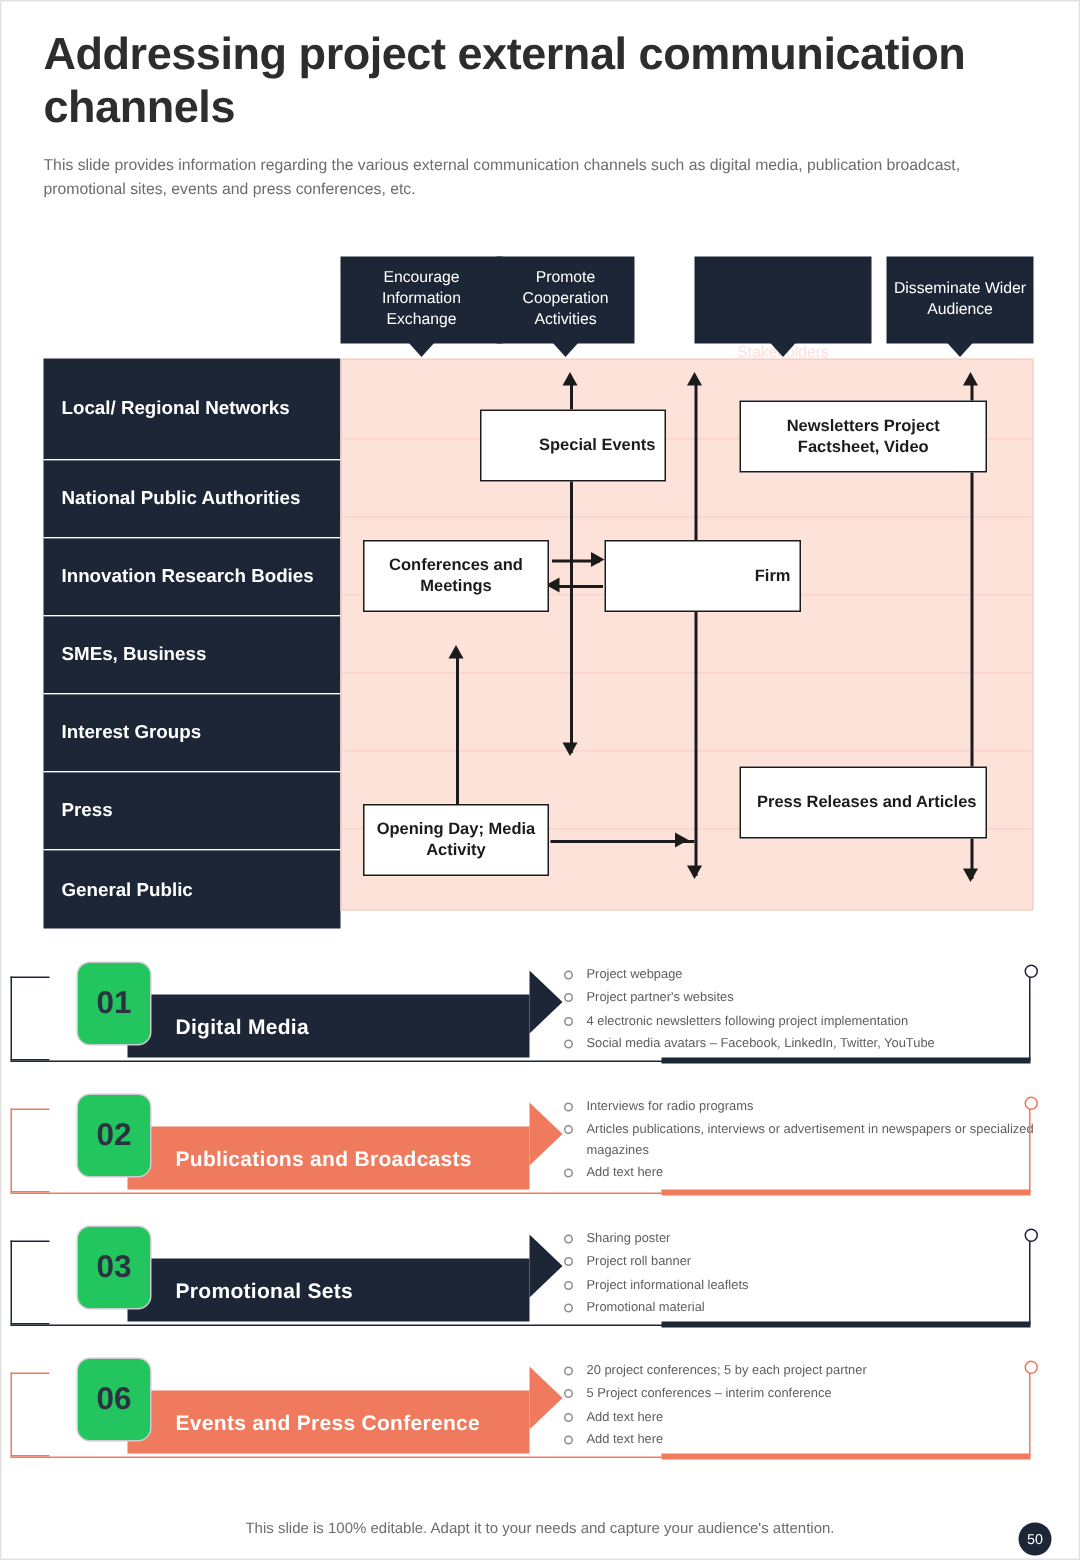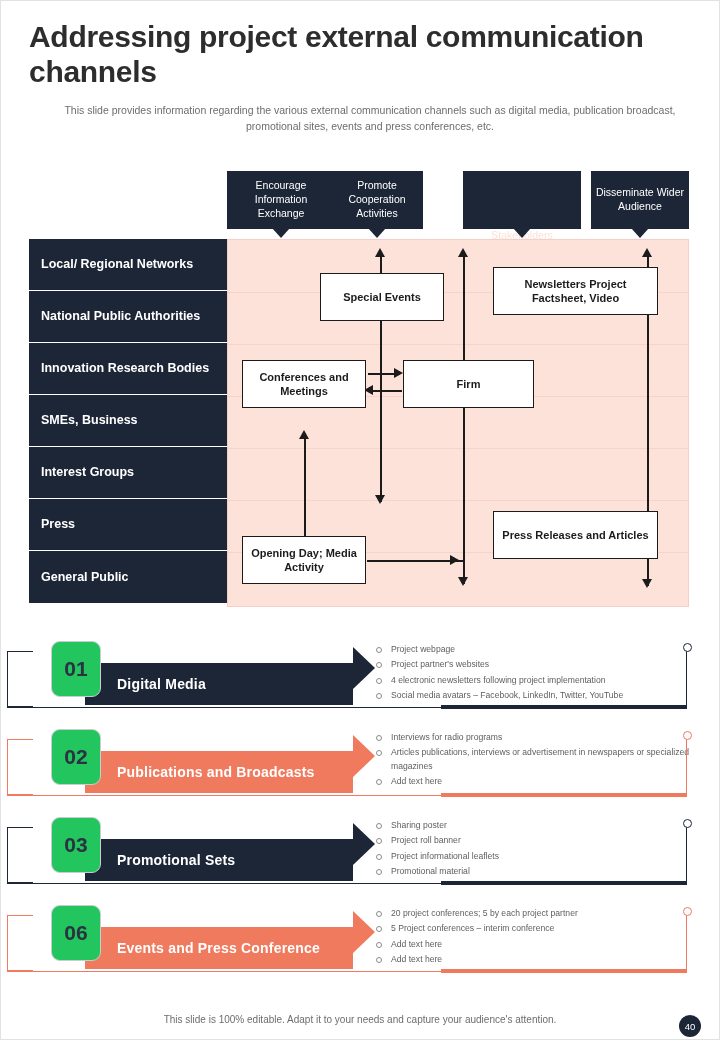--- a/index.html
+++ b/index.html
@@ -13,22 +13,22 @@
   }
   .slide{position:absolute;inset:0;border:1px solid #e2e2e2;box-sizing:border-box;}
 
   
   .title{
     position:absolute;left:28px;top:18px;width:640px;
     font-size:30px;line-height:1.18;font-weight:bold;
     color:#2d2d2d;letter-spacing:-0.3px;
   }
   .subtitle{
-    position:absolute;left:44px;top:102px;width:650px;
-    font-size:10.5px;line-height:1.5;color:#6d6d6d;text-align:center;
+    position:absolute;left:28px;top:102px;width:650px;
+    font-size:10.5px;line-height:1.5;color:#6d6d6d;
   }
 
   
   .objrow{position:absolute;left:226px;top:170px;width:462px;height:62px;}
   .objbox{
     position:absolute;top:0;height:58px;
     background:#1d2636;color:#ffffff;
     font-size:10.5px;line-height:1.32;
     display:flex;align-items:center;justify-content:center;
     text-align:center;padding:0 4px;box-sizing:border-box;
@@ -59,21 +59,21 @@
   }
 
   
   .canvas{
     position:absolute;left:226px;top:238px;width:462px;height:368px;
     background:#fde2da;border:1px solid #f3cfc5;box-sizing:border-box;
   }
   .gline{position:absolute;left:0;right:0;height:1px;background:#f7d4cb;}
   .dbox{
     position:absolute;background:#ffffff;border:1.3px solid #1b1b1b;
-    display:flex;align-items:center;justify-content:center;text-align:center;
+    display:flex;align-items:center;justify-content:flex-end;text-align:center;
     font-size:11px;font-weight:bold;color:#1b1b1b;line-height:1.3;
     box-sizing:border-box;padding:0 6px;z-index:4;
   }
   .vline{position:absolute;width:1.6px;background:#1b1b1b;z-index:2;}
   .hline{position:absolute;height:1.6px;background:#1b1b1b;z-index:2;}
   .ar-up{position:absolute;width:0;height:0;border-left:5.5px solid transparent;
     border-right:5.5px solid transparent;border-bottom:9px solid #1b1b1b;z-index:3;}
   .ar-dn{position:absolute;width:0;height:0;border-left:5.5px solid transparent;
     border-right:5.5px solid transparent;border-top:9px solid #1b1b1b;z-index:3;}
   .ar-rt{position:absolute;width:0;height:0;border-top:5.5px solid transparent;
@@ -164,21 +164,21 @@
     <div class="objbox ob2">
       <span class="ptr"></span>
     </div>
     <div class="objbox ob3">
       <span>Disseminate Wider Audience</span>
       <span class="ptr"></span>
     </div>
   </div>
 
   <div class="stack">
-    <div class="srow" style="height:52px">
+    <div class="srow" style="height:68px">
         <span>Local/ Regional Networks</span>
       </div>
     <div class="srow" style="height:52px">
         <span>National Public Authorities</span>
       </div>
     <div class="srow" style="height:52px">
         <span>Innovation Research Bodies</span>
       </div>
     <div class="srow" style="height:52px">
         <span>SMEs, Business</span>
@@ -331,16 +331,16 @@
       <div class="bul">Add text here</div>
     </div>
     <div class="railbase alt" style="top:70px;width:664px"></div>
     <div class="railthick alt" style="left:440px;top:68px;width:246px"></div>
     <div class="railv alt" style="left:685px;top:12px;height:58px"></div>
     <div class="dotcirc alt" style="left:682px;top:6px"></div>
   </div>
 
   <div class="footnote">This slide is 100% editable. Adapt it to your needs and capture your audience's attention.</div>
   <div class="pagenum">
-    <span>40</span>
+    <span>50</span>
   </div>
 
 </div>
 
 </body></html>

